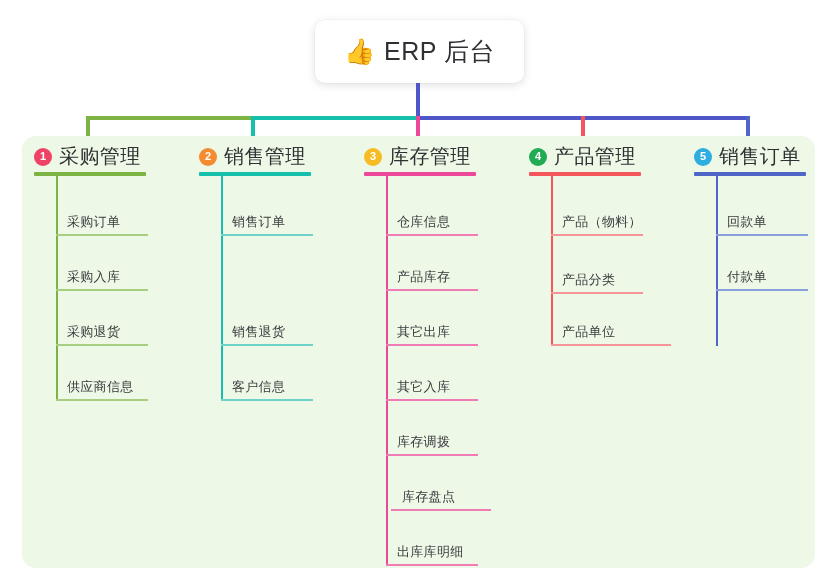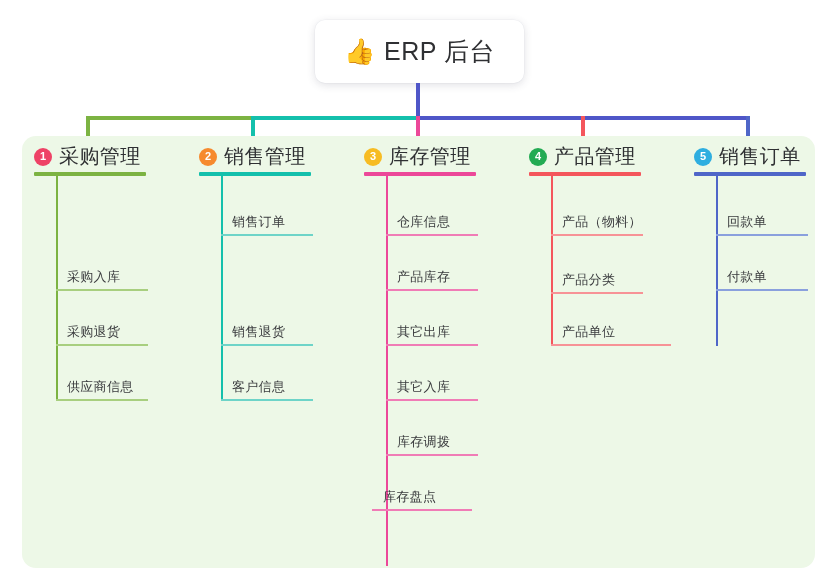--- a/index.html
+++ b/index.html
@@ -81,20 +81,24 @@
 
   <div class="card">
     <div id="columns-layer">
         <div class="col" style="left: 12px; width: 150px; height: 432px;">
           <div class="col-head">
             <div class="badge" style="background: rgb(238, 66, 102);">1</div>
             <div class="col-title">采购管理</div>
           </div>
           <div class="head-rule" style="top: 36px; width: 112px; background: rgb(124, 179, 66);"></div>
           <div class="spine" style="left: 22px; top: 36px; height: 229px; background: rgb(124, 179, 66);"></div>
+          <div class="item" style="left: 22px; top: 70px; width: 92px; height: 30px;">
+            <div class="item-label" style="left: 11px;">采购订单</div>
+            <div class="item-rule" style="width: 100%; background: rgb(168, 207, 127);"></div>
+          </div>
           <div class="item" style="left: 22px; top: 125px; width: 92px; height: 30px;">
             <div class="item-label" style="left: 11px;">采购入库</div>
             <div class="item-rule" style="width: 100%; background: rgb(168, 207, 127);"></div>
           </div>
           <div class="item" style="left: 22px; top: 180px; width: 92px; height: 30px;">
             <div class="item-label" style="left: 11px;">采购退货</div>
             <div class="item-rule" style="width: 100%; background: rgb(168, 207, 127);"></div>
           </div>
           <div class="item" style="left: 22px; top: 235px; width: 92px; height: 30px;">
             <div class="item-label" style="left: 11px;">供应商信息</div>
@@ -141,22 +145,26 @@
             <div class="item-rule" style="width: 100%; background: rgb(240, 124, 182);"></div>
           </div>
           <div class="item" style="left: 22px; top: 235px; width: 92px; height: 30px;">
             <div class="item-label" style="left: 11px; font-family: Liberation Mono, monospace;">其它入库</div>
             <div class="item-rule" style="width: 100%; background: rgb(240, 124, 182);"></div>
           </div>
           <div class="item" style="left: 22px; top: 290px; width: 92px; height: 30px;">
             <div class="item-label" style="left: 11px;">库存调拨</div>
             <div class="item-rule" style="width: 100%; background: rgb(240, 124, 182);"></div>
           </div>
-          <div class="item" style="left: 8px; top: 345px; width: 92px; height: 30px; padding-left: 8px;">
+          <div class="item" style="left: 27px; top: 345px; width: 92px; height: 30px; padding-left: 8px;">
             <div class="item-label" style="left: 11px;">库存盘点</div>
+            <div class="item-rule" style="width: 100%; background: rgb(240, 124, 182);"></div>
+          </div>
+          <div class="item" style="left: 22px; top: 400px; width: 92px; height: 30px;">
+            <div class="item-label" style="left: 11px;">出库库明细</div>
             <div class="item-rule" style="width: 100%; background: rgb(240, 124, 182);"></div>
           </div>
         </div>
         <div class="col" style="left: 507px; width: 150px; height: 432px;">
           <div class="col-head">
             <div class="badge" style="background: rgb(35, 171, 83);">4</div>
             <div class="col-title">产品管理</div>
           </div>
           <div class="head-rule" style="top: 36px; width: 112px; background: rgb(244, 86, 92);"></div>
           <div class="spine" style="left: 22px; top: 36px; height: 174px; background: rgb(244, 86, 92);"></div>

